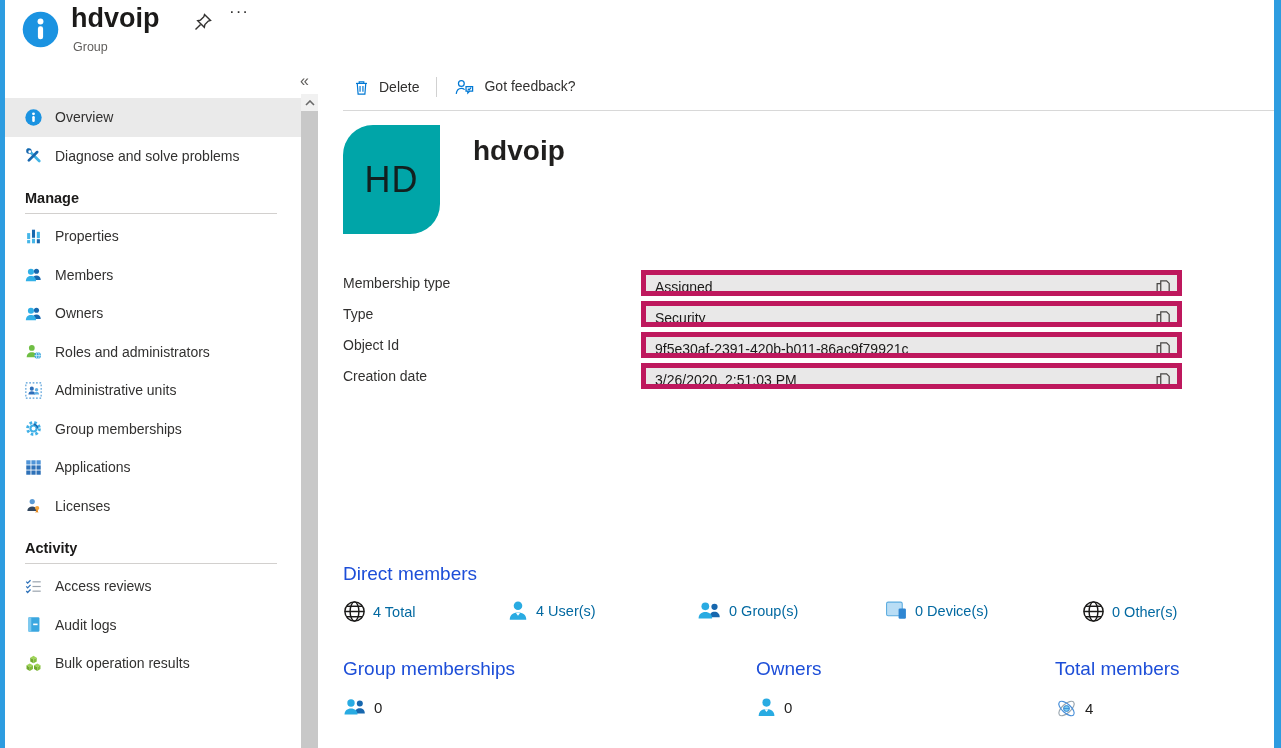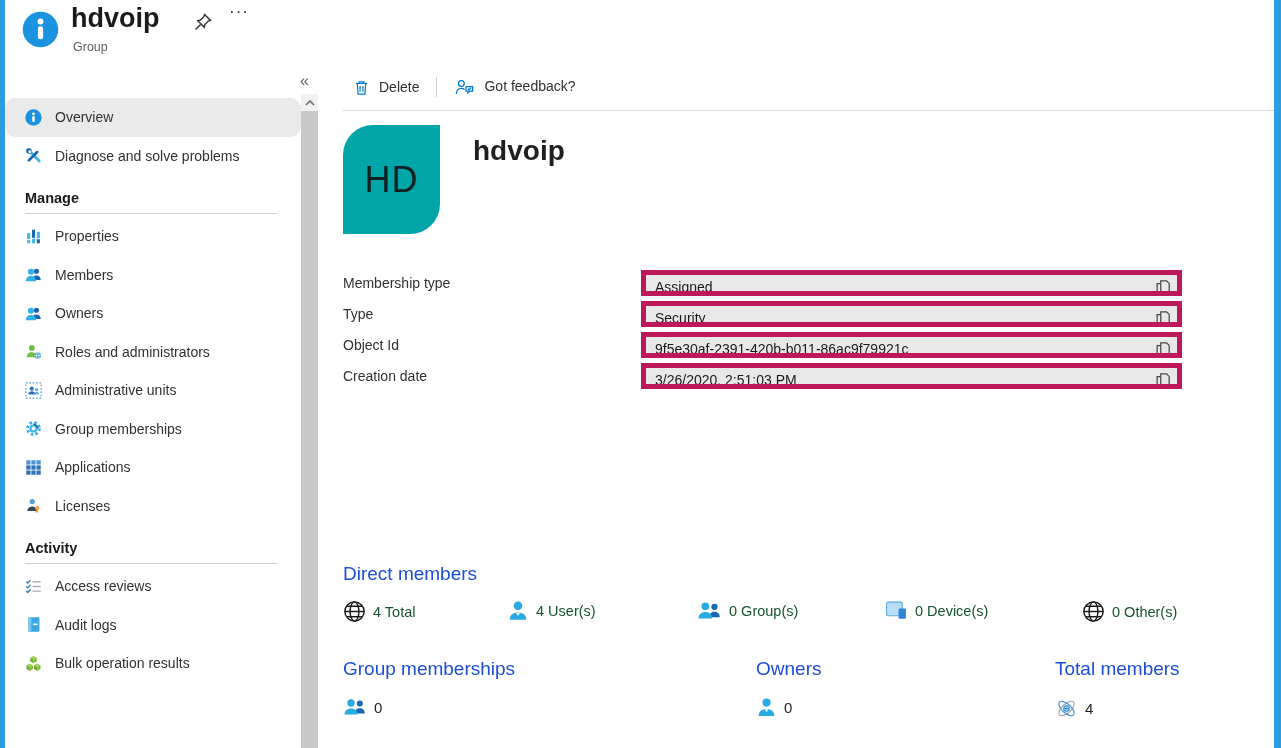--- a/index.html
+++ b/index.html
@@ -19,21 +19,21 @@
   .hdr-pin { position:absolute; left:187px; top:11px; width:22px; height:22px; cursor:pointer; }
   .hdr-more { position:absolute; left:224px; top:2px; font-size:17px; letter-spacing:1px; color:#323130; cursor:pointer; }
 
   
   .sidebar { position:absolute; left:5px; top:64px; width:315px; bottom:0; background:#fff; }
   .collapse-btn { position:absolute; right:11px; top:8px; font-size:16px; color:#605e5c; cursor:pointer; }
   .sb-scrollbar { position:absolute; right:2px; top:30px; width:17px; bottom:0; background:#f1f1f1; }
   .sb-arrow { height:17px; display:flex; align-items:center; justify-content:center; }
   .sb-thumb { position:absolute; top:17px; bottom:0; left:0; right:0; background:#c8c8c8; }
   .nav { position:absolute; left:0; top:34px; width:296px; }
-  .nav-item { height:38.5px; display:flex; align-items:center; padding-left:20px; gap:13px; font-size:14px; color:#323130; cursor:pointer;border-radius:11px; }
+  .nav-item { height:38.5px; display:flex; align-items:center; padding-left:20px; gap:13px; font-size:14px; color:#323130; cursor:pointer; }
   .nav-item.selected { background:#eaeaea; }
   .nav-item svg { flex:0 0 auto; }
   .nav-section-title { margin-top:9px; padding:6px 0 5px 20px; font-size:14.5px; font-weight:700; color:#1b1a19; }
   .nav-divider { border-bottom:1px solid #d2d0ce; margin:2px 24px 3px 20px; }
 
   
   .main { position:absolute; left:343px; top:64px; right:7px; bottom:0; background:#fff; }
   .toolbar { height:47px; border-bottom:1px solid #d8d8d8; display:flex; align-items:center; padding-left:10px; }
   .tb-btn { display:flex; align-items:flex-start; gap:9px; font-size:14px; color:#323130; cursor:pointer; }
   .tb-sep { width:1px; height:20px; background:#d1d1d1; margin:0 17px; }
@@ -49,21 +49,21 @@
   .field-label { width:298px; font-size:14px; color:#323130; }
   .field-box { position:relative; width:541px; height:26px; background:#e9e8e8; border:5px solid #be185d;
                font-size:14px; color:#1b1a19; line-height:24px; padding:0 34px 0 9px;
                white-space:nowrap; overflow:hidden; }
   .copy-btn { position:absolute; right:5px; top:3px; width:18px; height:18px; cursor:pointer; }
 
   .section-heading { position:absolute; font-size:19px; color:#1d4ed8;text-align:center; }
   .dm-heading { left:0; top:452px; }
 
   .stats-row { position:absolute; left:0; top:489px; right:0; height:28px; }
-  .stat { position:absolute; display:flex; align-items:center; gap:7px; font-size:14.5px; color:#14532d; }
+  .stat { position:absolute; display:flex; align-items:center; gap:7px; font-size:14.5px; color:#0369a1; }
   .stat svg { flex:0 0 auto; }
 
   .sum-heading-1 { left:0;     top:547px; }
   .sum-heading-2 { left:413px; top:547px; }
   .sum-heading-3 { left:712px; top:547px; }
   .sum-row { position:absolute; top:586px; left:0; right:0; height:28px; }
   .sum-stat { position:absolute; display:flex; align-items:center; gap:7px; font-size:15px; color:#201f1e; }
 </style>
 </head>
 <body>

